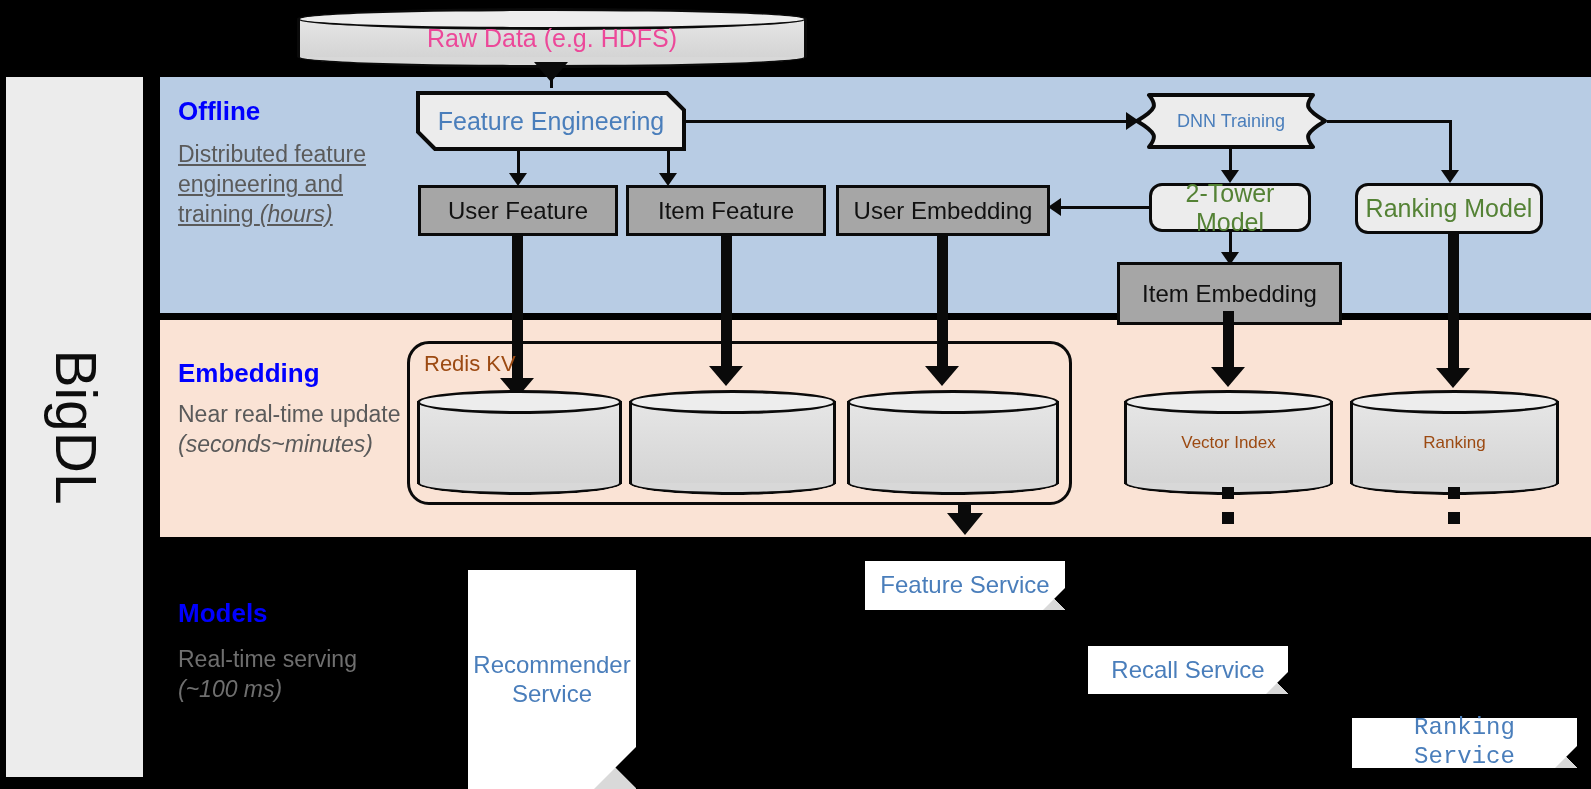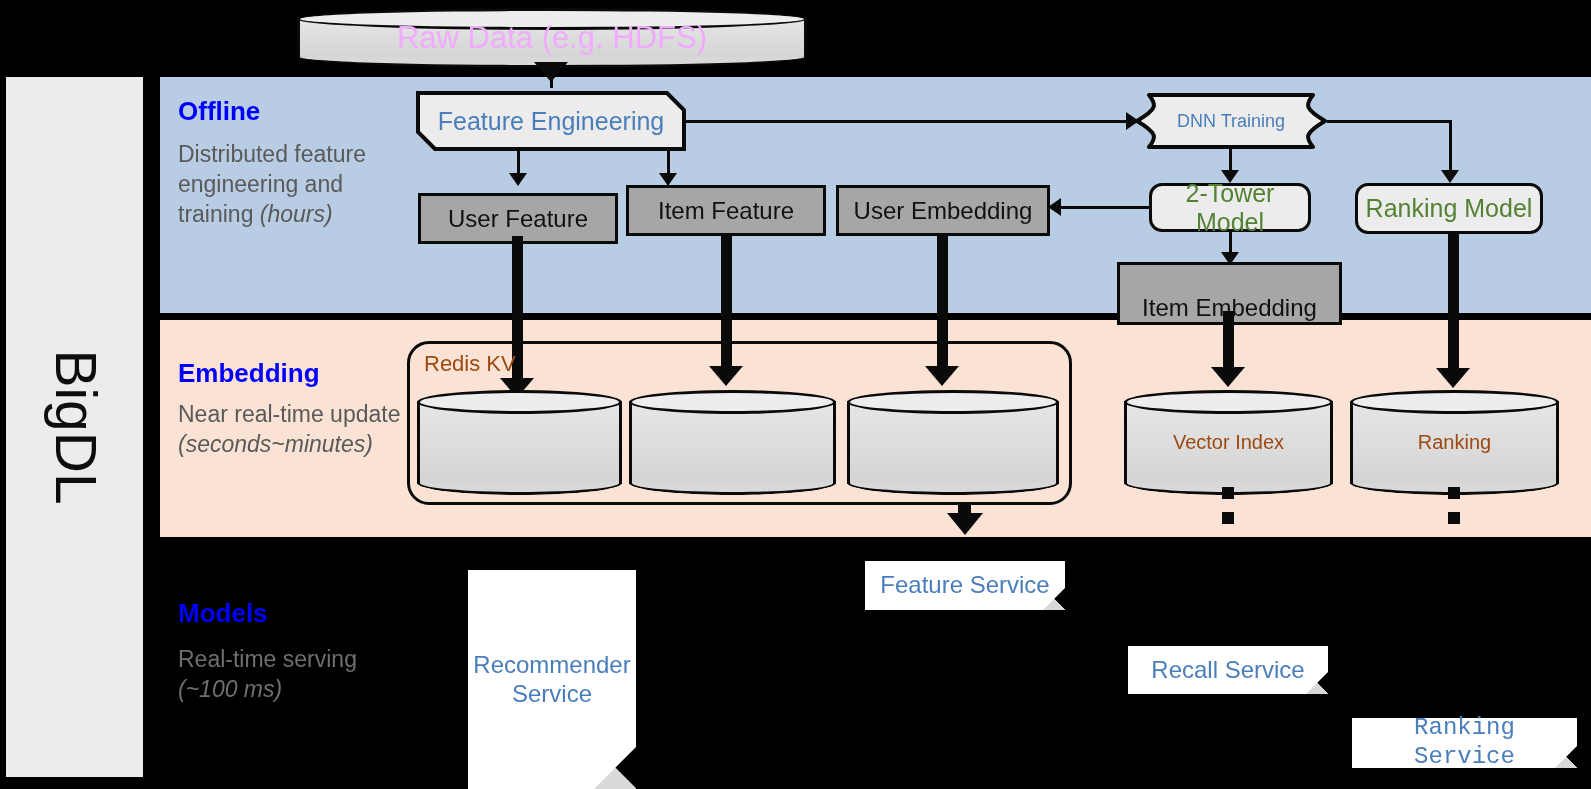--- a/index.html
+++ b/index.html
@@ -20,21 +20,21 @@
                transform:rotate(90deg);transform-origin:center center;
                display:flex;align-items:center;justify-content:center;
                font-size:57px;color:#0d0d0d;letter-spacing:0px;
                font-family:"Liberation Sans","DejaVu Sans",sans-serif;}
 
   
   .band-title{position:absolute;font-size:26px;color:#0000ff;font-weight:600;}
   .band-desc{position:absolute;font-size:23px;color:#5a5a5a;line-height:1.30;width:230px;}
   .band-desc i{font-style:italic;}
   #title-offline{left:178px;top:96px;}
-  #desc-offline{left:178px;top:140px;}
+  #desc-offline{left:178px;top:140px;text-decoration:underline;}
   #title-nearline{left:178px;top:358px;}
   #desc-nearline{left:178px;top:400px;}
   #title-online{left:178px;top:598px;}
   #desc-online{left:178px;top:645px;}
 
   
   .node{position:absolute;display:flex;align-items:center;justify-content:center;
         text-align:center;box-sizing:border-box;}
 
   .graybox{background:#a6a6a6;border:3px solid #0a0a0a;color:#111;font-size:24px;}
@@ -48,27 +48,27 @@
   .cyl .body{position:absolute;left:0;right:0;top:11px;bottom:11px;
              background:linear-gradient(to bottom,#e6e6e6,#d4d4d4);
              border-left:3px solid #0a0a0a;border-right:3px solid #0a0a0a;}
   .cyl .top{position:absolute;left:0;right:0;top:0;height:24px;border-radius:50%;
             background:#ededed;border:3px solid #0a0a0a;box-sizing:border-box;}
   .cyl .bot{position:absolute;left:0;right:0;bottom:0;height:24px;border-radius:50%;
             background:#d8d8d8;border:3px solid #0a0a0a;box-sizing:border-box;
             clip-path:inset(50% 0 0 0 round 0 0 50% 50%);}
   .cyl .cyl-label{position:absolute;left:0;right:0;top:0;bottom:0;
                   display:flex;align-items:center;justify-content:center;
-                  font-size:20px;color:#9c4a12;}
+                  font-size:17px;color:#9c4a12;}
 
   
   #rawdata{left:297px;top:8px;width:510px;height:60px;}
   #rawdata .top{height:22px;}
   #rawdata .bot{height:22px;}
-  #rawdata .cyl-label{color:#f0abfc;font-size:31px;}
+  #rawdata .cyl-label{color:#ec4899;font-size:25px;}
 
   
   #redis-box{position:absolute;left:407px;top:341px;width:665px;height:164px;
              border:3px solid #0a0a0a;border-radius:22px;box-sizing:border-box;
              background:transparent;}
   #redis-label{position:absolute;left:424px;top:351px;font-size:22px;color:#9c4a12;}
 
   
   .ln{position:absolute;background:#0a0a0a;}
   .thin-v{width:3px;}
@@ -89,21 +89,21 @@
   .doc .doc-label{position:absolute;left:0;right:0;top:0;bottom:0;
                   display:flex;align-items:center;justify-content:center;
                   text-align:center;color:#4a7ebb;font-size:24px;line-height:1.2;padding:0 6px;
                   box-sizing:border-box;}
   .doc .fold{position:absolute;right:0;bottom:0;width:22px;height:22px;
              background:linear-gradient(to bottom left,#000 0%,#000 48%,#d9d9d9 50%,#d9d9d9 100%);
              clip-path:polygon(100% 0,100% 100%,0 100%);}
   #doc-recommender{left:468px;top:570px;width:168px;height:219px;}
   #doc-recommender .fold{width:42px;height:42px;}
   #doc-feature{left:865px;top:561px;width:200px;height:49px;}
-  #doc-recall{left:1128px;top:646px;width:200px;height:48px;}
+  #doc-recall{left:1088px;top:646px;width:200px;height:48px;}
   #doc-ranking{left:1352px;top:718px;width:225px;height:50px;font-family:Liberation Mono, monospace;}
 </style>
 </head>
 <body>
 
 <div class="stage">
 
   <div class="band" id="band-offline"></div>
   <div class="band" id="band-nearline"></div>
   <div class="band" id="band-online"></div>
@@ -155,30 +155,30 @@
     <span>DNN Training</span>
   </div>
 
   <div class="ln thin-v" style="left:1229px;top:149px;height:24px;"></div>
   <div class="arrow-dn" style="left:1221px;top:170px;"></div>
 
   <div class="ln thin-h" style="left:1327px;top:120px;width:125px;"></div>
   <div class="ln thin-v" style="left:1449px;top:120px;height:53px;"></div>
   <div class="arrow-dn" style="left:1441px;top:170px;"></div>
 
-  <div class="node graybox" style="left:418px;top:185px;width:200px;height:51px;margin-top:8px;">
+  <div class="node graybox" style="left:418px;top:185px;width:200px;height:51px;">
     <span>User Feature</span>
   </div>
   <div class="node graybox" style="left:626px;top:185px;width:200px;height:51px;">
     <span>Item Feature</span>
   </div>
   <div class="node graybox" style="left:836px;top:185px;width:214px;height:51px;">
     <span>User Embedding</span>
   </div>
-  <div class="node graybox" style="left:1117px;top:262px;width:225px;height:63px;align-items:flex-end;">
+  <div class="node graybox" style="left:1117px;top:262px;width:225px;height:63px;">
     <span>Item Embedding</span>
   </div>
 
   <div class="node lightbox rounded" style="left:1149px;top:183px;width:162px;height:49px;color:#548235;">
     <span>2-Tower Model</span>
   </div>
   <div class="node lightbox rounded" style="left:1355px;top:183px;width:188px;height:51px;color:#548235;">
     <span>Ranking Model</span>
   </div>
 

